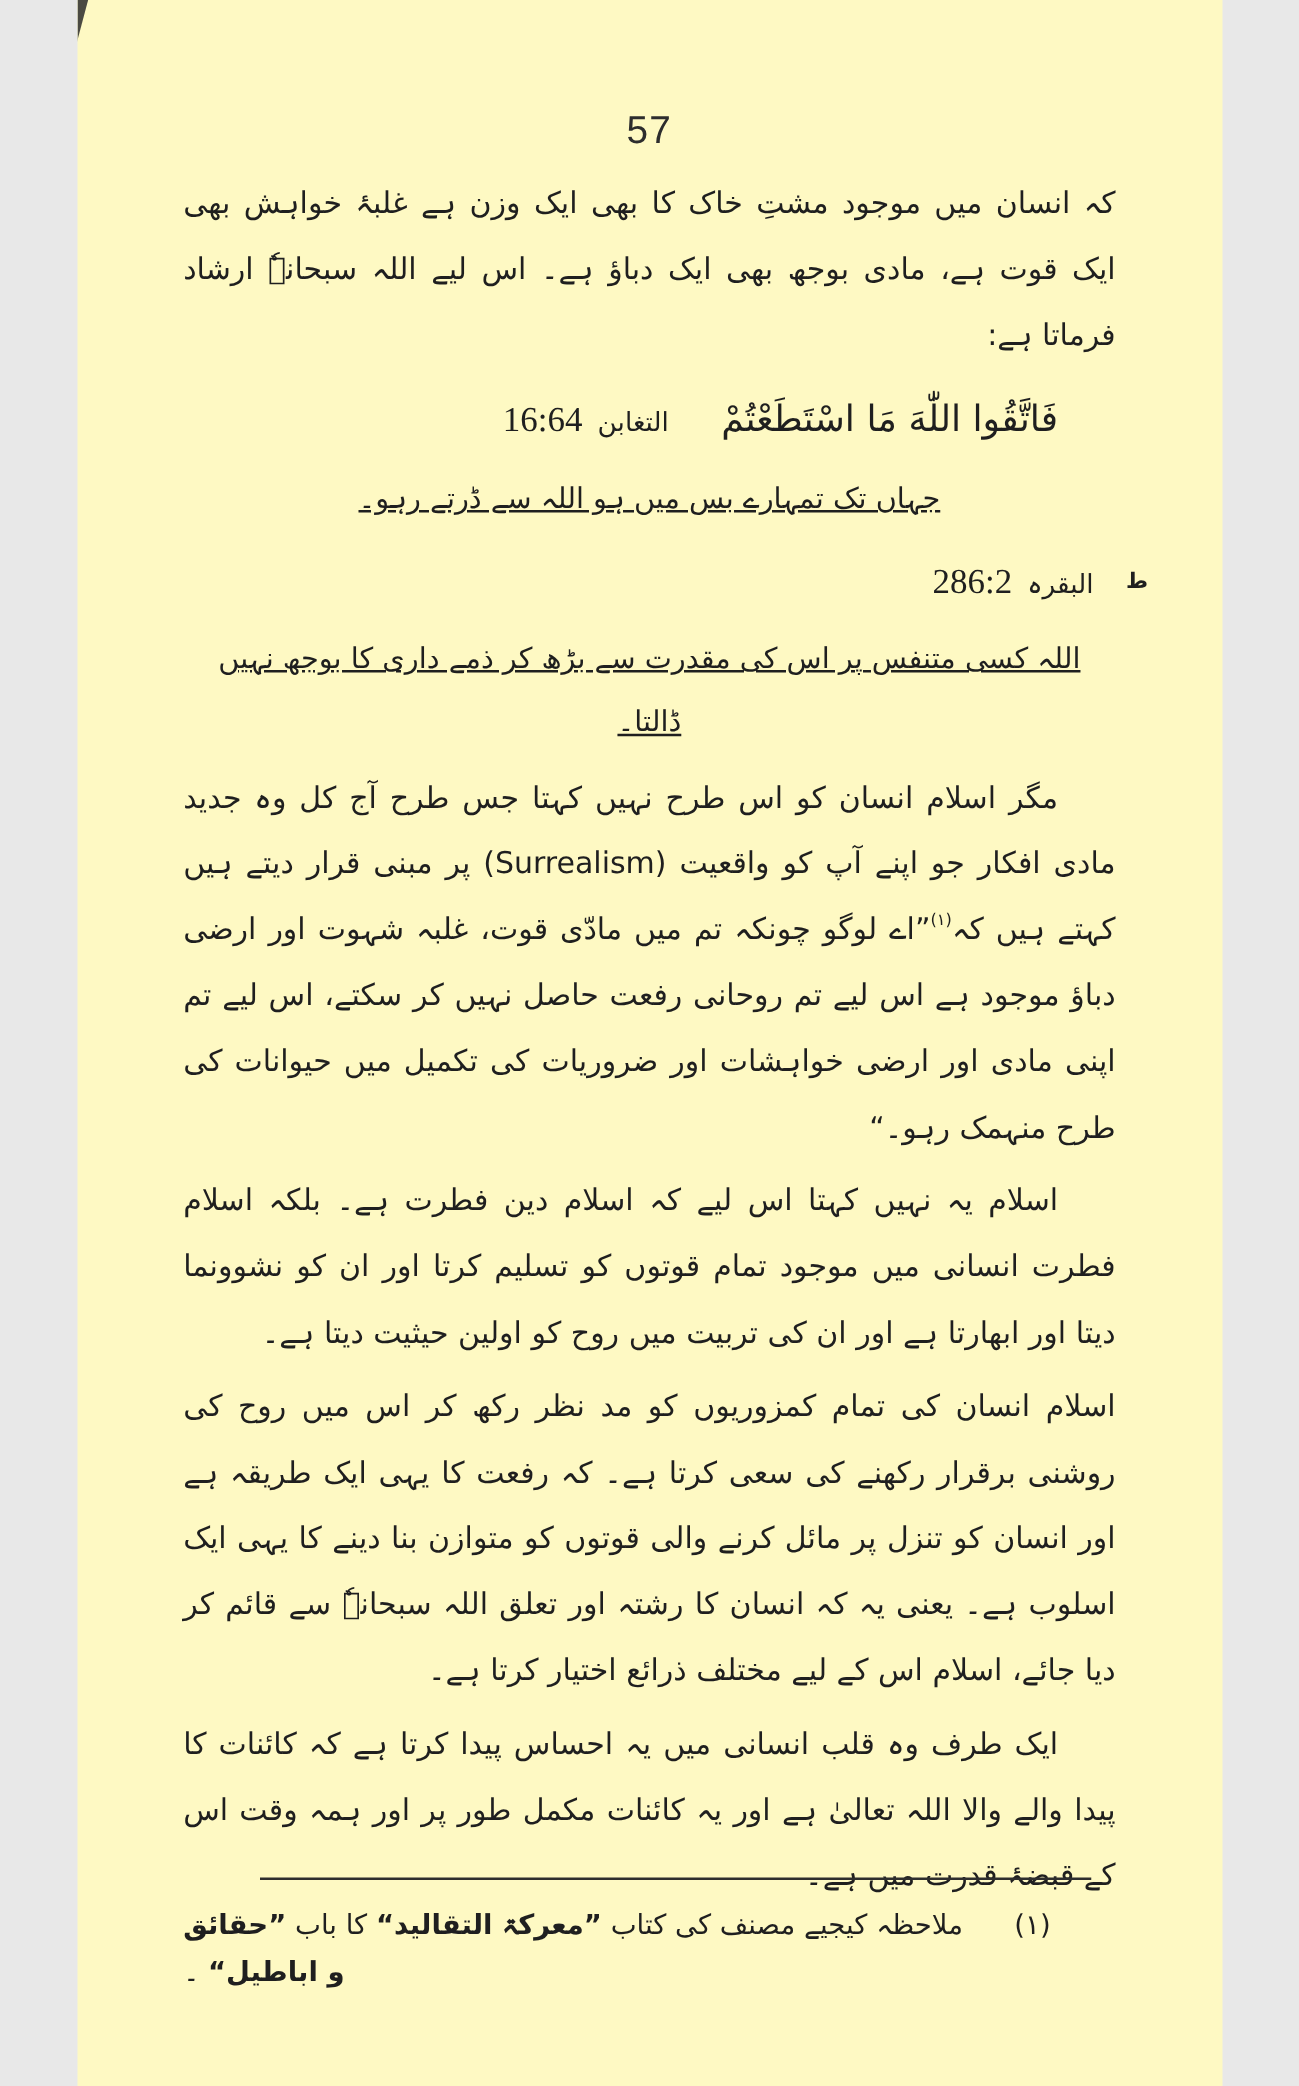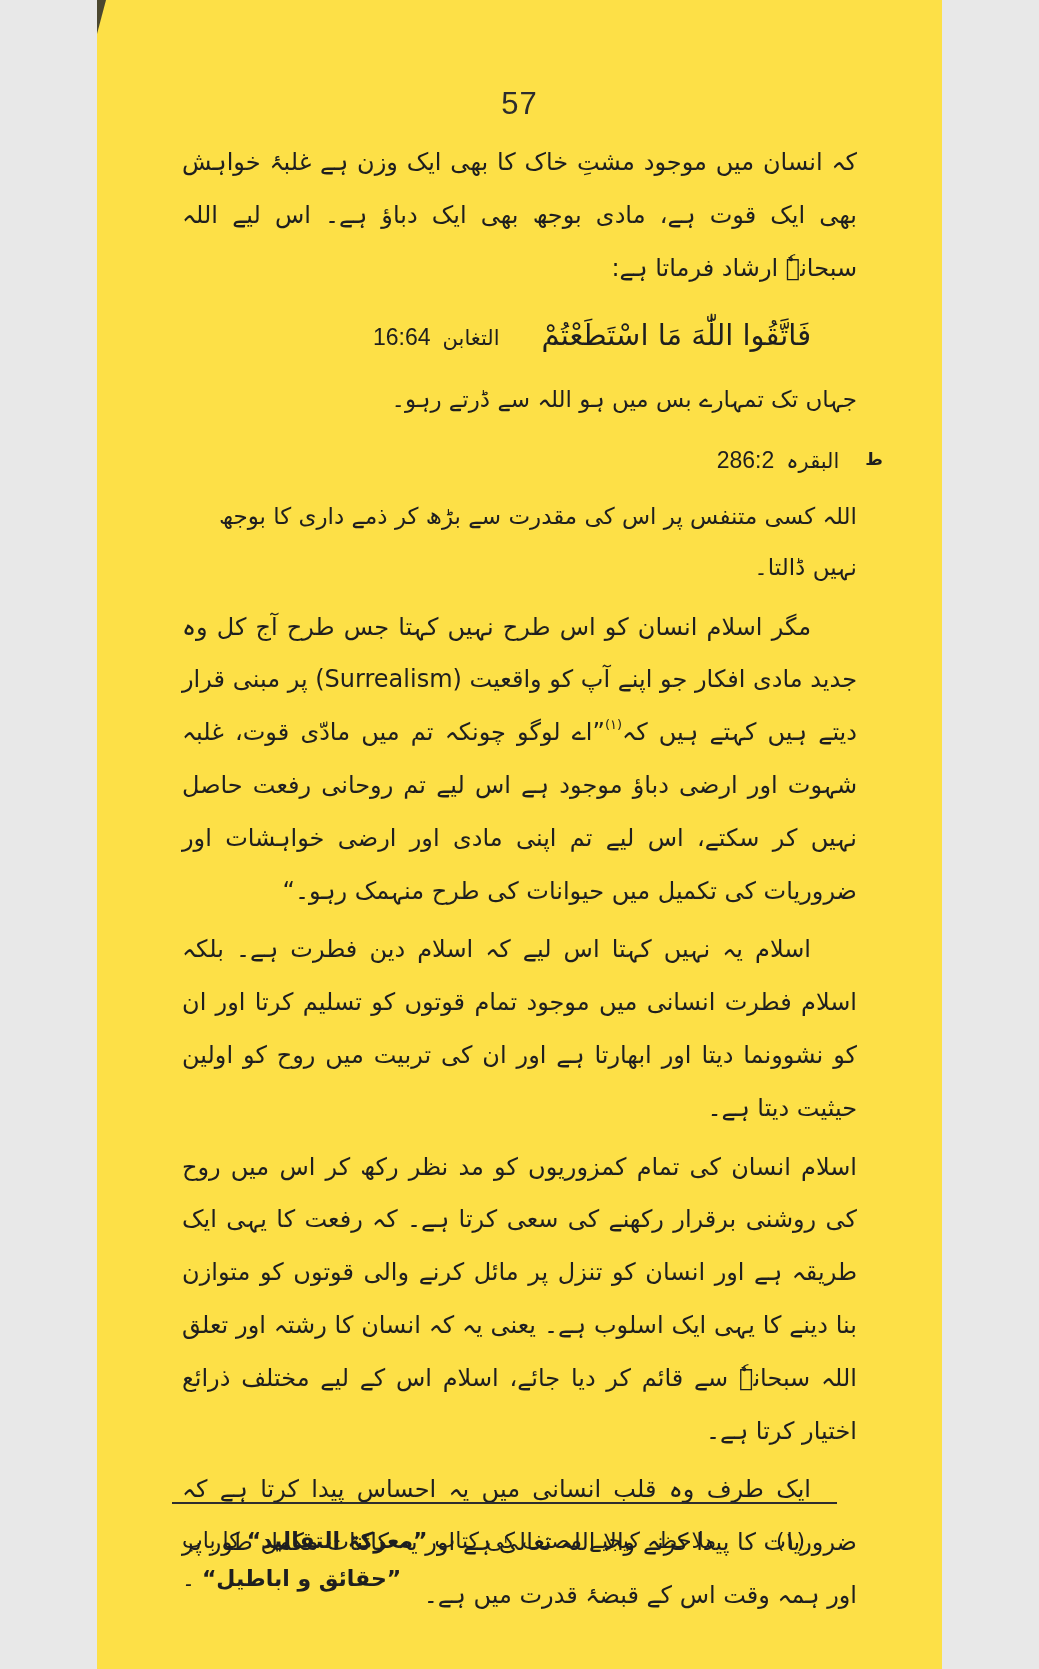--- a/index.html
+++ b/index.html
@@ -1,20 +1,20 @@
 <!DOCTYPE html>
 <html lang="ur"><head>
 <meta charset="utf-8">
 <style>
   html,body{margin:0;padding:0;background:#e8e8e8;}
   .page{
     position:relative;
-    width:845px;height:1669px;
+    width:916px;height:1669px;
     margin:0 auto;
-    background:#fde047;
+    background:#fef9c3;
     box-sizing:border-box;
     padding:86px 85px 74px 85px;
     font-family:"DejaVu Sans",sans-serif;
     color:#1f1f1f;
     overflow:hidden;
   }
   .scan-artifact{
     position:absolute;top:0;left:0;width:9px;height:34px;
     background:#2b2b2b;
     clip-path:polygon(0 0,100% 0,0 100%);
@@ -51,25 +51,26 @@
     white-space:nowrap;
   }
   .waqf{font-weight:bold;font-size:17px;align-self:center;margin-right:-30px;}
   .verse-ref{
     display:flex;
     direction:rtl;
     align-items:baseline;
     gap:12px;
     font-size:21px;
   }
-  .verse-num{direction:ltr;font-family:Liberation Sans, sans-serif;font-size:23px;}
+  .verse-num{direction:ltr;font-family:Liberation Serif, serif;font-size:28px;}
   .trans{
-    text-align:right;
+    text-align:center;
     font-size:23px;
     margin:0 0 8px 0 !important;
+    text-decoration:underline;
   }
   sup.note{
     font-size:13px;
     vertical-align:11px;
     line-height:0;
   }
   .footnote-area{
     position:absolute;
     left:85px;right:85px;bottom:72px;
     direction:rtl;
@@ -122,21 +123,21 @@
     </div>
 
     <p class="trans">اللہ کسی متنفس پر اس کی مقدرت سے بڑھ کر ذمے داری کا بوجھ نہیں ڈالتا۔</p>
 
     <p class="indent"><span>مگر اسلام انسان کو اس طرح نہیں کہتا جس طرح آج کل وہ جدید مادی افکار جو اپنے آپ کو واقعیت (Surrealism) پر مبنی قرار دیتے ہیں کہتے ہیں کہ</span><sup class="note">(۱)</sup><span>”اے لوگو چونکہ تم میں مادّی قوت، غلبہ شہوت اور ارضی دباؤ موجود ہے اس لیے تم روحانی رفعت حاصل نہیں کر سکتے، اس لیے تم اپنی مادی اور ارضی خواہشات اور ضروریات کی تکمیل میں حیوانات کی طرح منہمک رہو۔“</span></p>
 
     <p class="indent">اسلام یہ نہیں کہتا اس لیے کہ اسلام دین فطرت ہے۔ بلکہ اسلام فطرت انسانی میں موجود تمام قوتوں کو تسلیم کرتا اور ان کو نشوونما دیتا اور ابھارتا ہے اور ان کی تربیت میں روح کو اولین حیثیت دیتا ہے۔</p>
 
     <p>اسلام انسان کی تمام کمزوریوں کو مد نظر رکھ کر اس میں روح کی روشنی برقرار رکھنے کی سعی کرتا ہے۔ کہ رفعت کا یہی ایک طریقہ ہے اور انسان کو تنزل پر مائل کرنے والی قوتوں کو متوازن بنا دینے کا یہی ایک اسلوب ہے۔ یعنی یہ کہ انسان کا رشتہ اور تعلق اللہ سبحانہٗ سے قائم کر دیا جائے، اسلام اس کے لیے مختلف ذرائع اختیار کرتا ہے۔</p>
 
-    <p class="indent">ایک طرف وہ قلب انسانی میں یہ احساس پیدا کرتا ہے کہ ضروریات کا پیدا کرنے والا اللہ تعالیٰ ہے اور یہ کائنات مکمل طور پر اور ہمہ وقت اس کے قبضۂ قدرت میں ہے۔</p>
+    <p class="indent">ایک طرف وہ قلب انسانی میں یہ احساس پیدا کرتا ہے کہ کائنات کا پیدا والے والا اللہ تعالیٰ ہے اور یہ کائنات مکمل طور پر اور ہمہ وقت اس کے قبضۂ قدرت میں ہے۔</p>
 
 
   </div>
 
   <div class="footnote-area">
     <div class="footnote-rule"></div>
     <div class="footnote">
       <span class="fn-marker">(۱)</span>
       <span class="fn-text">
         <span>ملاحظہ کیجیے مصنف کی کتاب</span>

